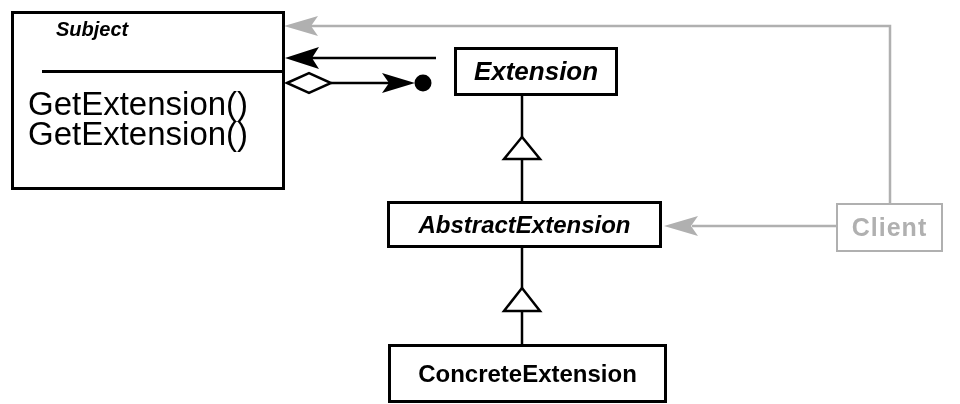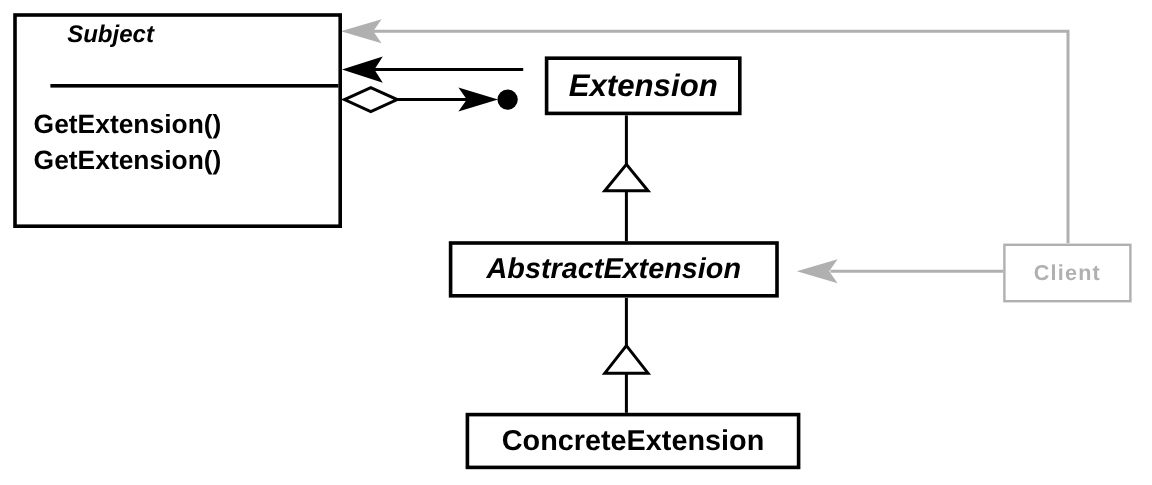--- a/index.html
+++ b/index.html
@@ -32,37 +32,37 @@
   #box-subject { left:11px; top:11px; width:274px; height:179px; }
   #box-subject .title-compartment {
     height:52px; border-bottom:3px solid #000000;
     box-sizing:content-box;
     display:flex; align-items:flex-start;
     padding:4px 0 0 14px;
     font-weight:bold; font-style:italic; font-size:20px;margin-left:28px;
   }
   #box-subject .methods-compartment {
     padding:16px 0 0 14px;
-    font-size:22px; line-height:30px;
-    font-style:normal; font-weight:bold;
+    font-size:33px; line-height:30px;
+    font-style:normal; font-weight:normal;
   }
   .method-line { white-space:nowrap; }
 
   #box-extension          { left:434px; top:47px;  width:164px; height:49px;margin-left:20px; }
   #box-extension .name    { font-size:26px; }
-  #box-abstract-extension { left:374px; top:201px; width:275px; height:47px; }
+  #box-abstract-extension { left:387px; top:201px; width:275px; height:47px; }
   #box-abstract-extension .name { font-size:24px; }
-  #box-concrete-extension { left:388px; top:344px; width:279px; height:47px; }
+  #box-concrete-extension { left:388px; top:344px; width:279px; height:59px; }
   #box-concrete-extension .name { font-size:24px; }
 
   #box-client {
     left:836px; top:203px; width:107px; height:49px;
     border:2px solid #b0b0b0; color:#b0b0b0;
   }
-  #box-client .name { font-size:18px; letter-spacing:1px; }
+  #box-client .name { font-size:25px; letter-spacing:1px; }
 </style>
 </head>
 <body>
 
 <div id="canvas">
 
   <svg id="connector-layer" viewBox="0 0 960 404" xmlns="http://www.w3.org/2000/svg">
 
     
     <g>

